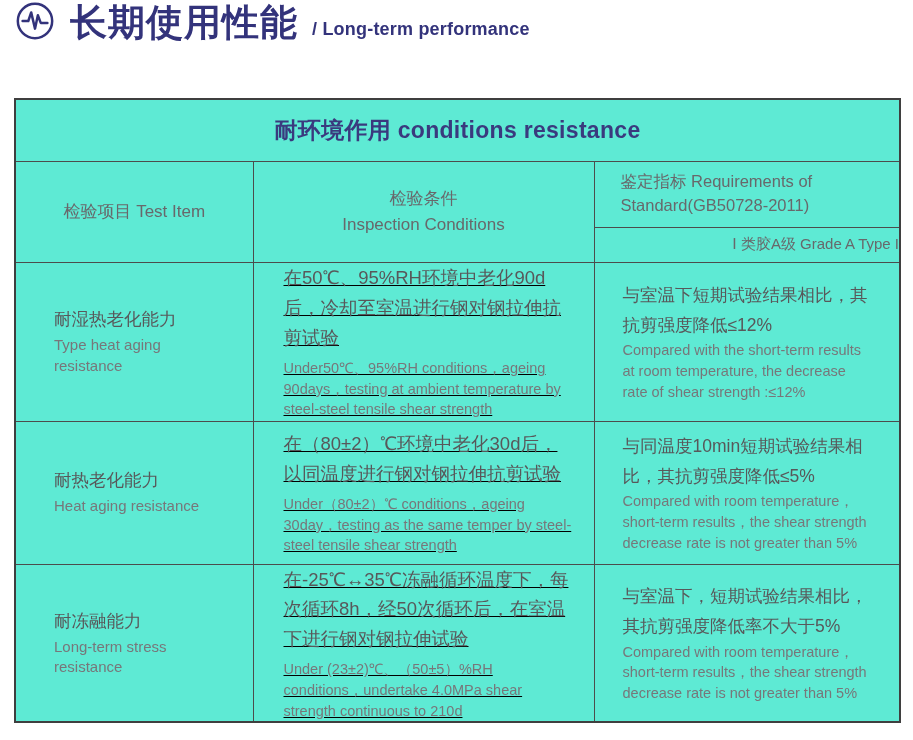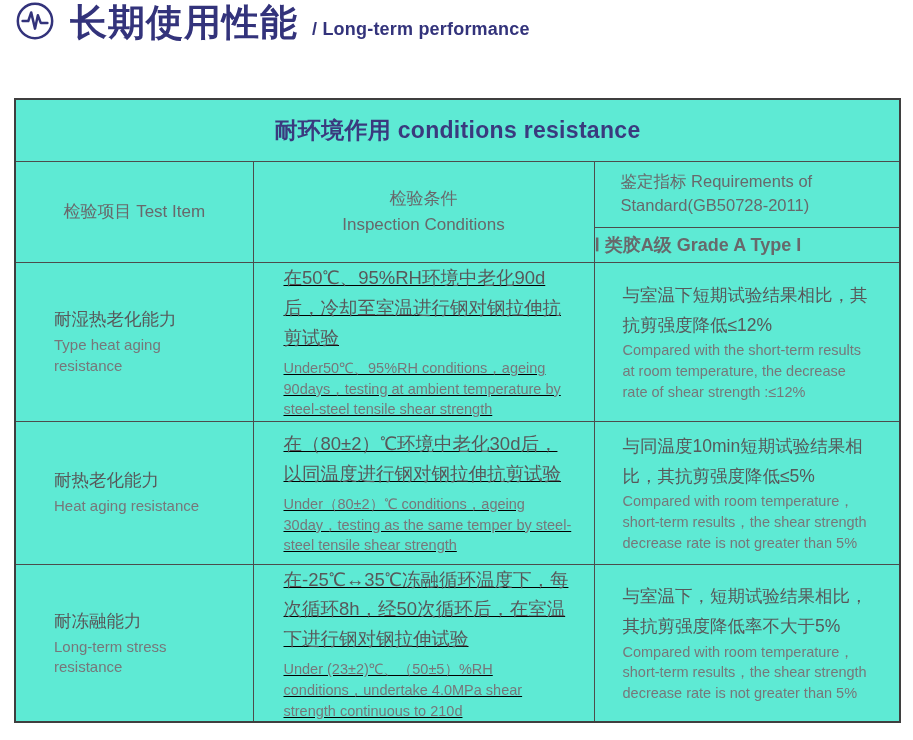--- a/index.html
+++ b/index.html
@@ -56,21 +56,21 @@
     letter-spacing: 0.3px;
   }
   .head-cell {
     text-align: center;
     font-size: 17px; color: #68686b; line-height: 1.5;
   }
   .head-left {
     text-align: left; padding-left: 26px; padding-right: 55px;
     font-size: 16.5px; color: #68686b; line-height: 1.45;
   }
-  .grade-cell { text-align: left; font-size: 18px; color: #68686b; font-weight: bold; }
+  .grade-cell { text-align: right; font-size: 15px; color: #68686b; }
 
   .item-cell { padding-left: 38px; }
   .item-cell .zh { font-size: 17.5px; color: #58585a; margin-bottom: 4px; }
   .item-cell .en { font-size: 15px; color: #77777a; line-height: 1.35; max-width: 165px; }
 
   .cond-cell { padding-left: 30px; padding-right: 18px; text-decoration: underline; }
   .cond-cell .zh { font-size: 18.5px; color: #58585a; line-height: 1.62; }
   .cond-cell .en { font-size: 14.5px; color: #77777a; line-height: 1.42; margin-top: 5px; }
 
   .req-cell { padding-left: 28px; padding-right: 28px; }

